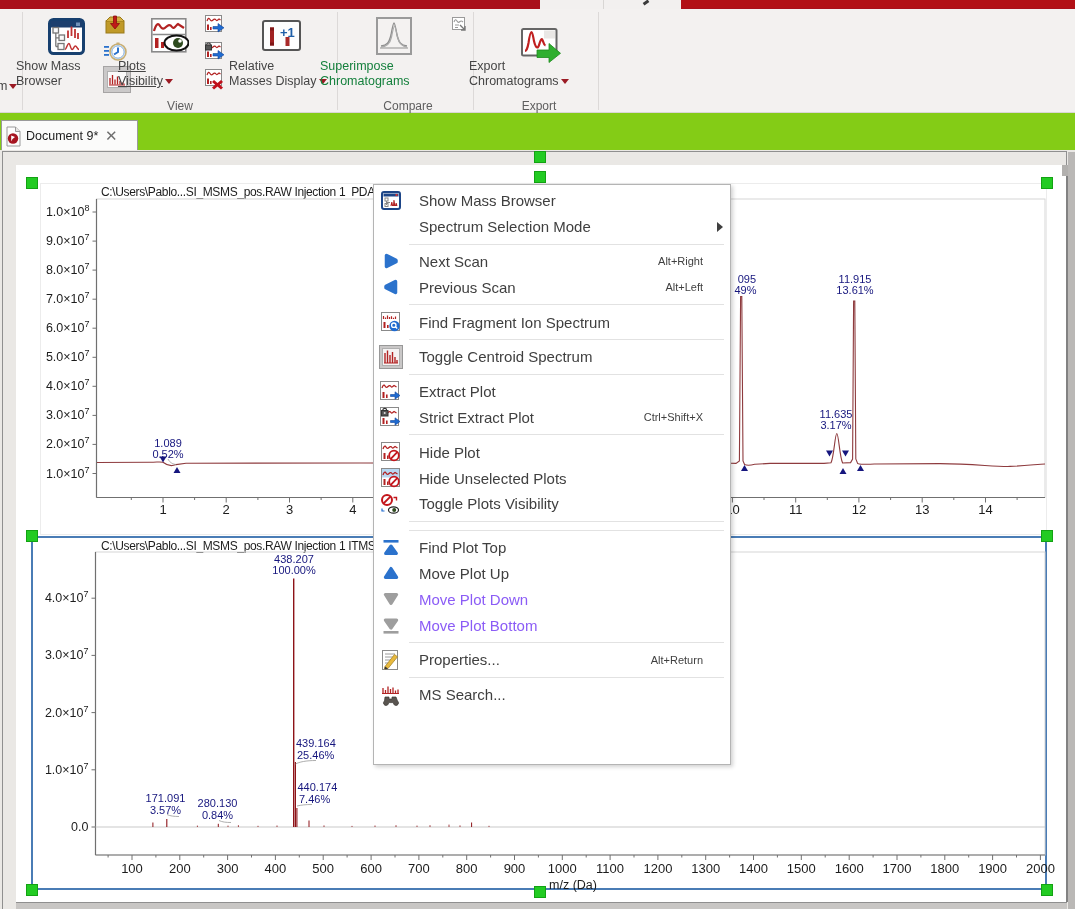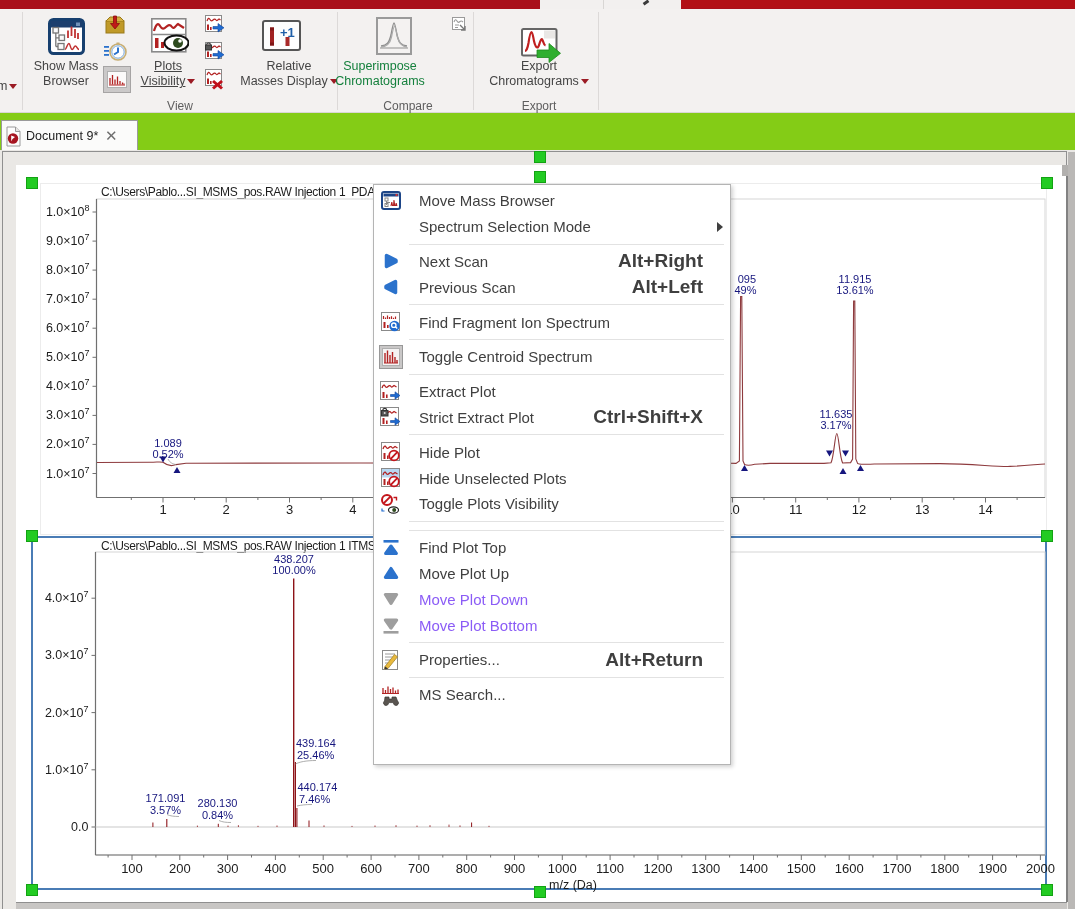--- a/index.html
+++ b/index.html
@@ -10,21 +10,21 @@
   
   #redbar { left:0; top:0; width:1075px; height:9px; background:#a9101b; }
   #redgap { left:540px; top:0; width:141px; height:9px; background:#f2f0ef; }
   #redgapline { left:603px; top:0; width:1px; height:9px; background:#d8d6d4; }
   #redright { left:681px; top:0; width:394px; height:8px; background:#b21016; }
   #tinyglyph { left:643px; top:1px; width:6px; height:3px; background:#3a3a3a; transform:rotate(-35deg); }
 
   
   #ribbon { left:0; top:9px; width:1075px; height:104px; background:#f3f1f0; border-bottom:1px solid #d9d6d5; }
   .vsep { position:absolute; top:3px; width:1px; height:98px; background:#dcd9d8; }
-  .rbtxt { position:absolute; font-size:12.5px; color:#454545; text-align:center; white-space:nowrap; line-height:15px; }
+  .rbtxt { position:absolute; font-size:12.5px; color:#454545; white-space:nowrap; line-height:15px; }
   .grplabel { position:absolute; top:90px; font-size:12px; color:#5e5e5e; text-align:center; }
   .darr { display:inline-block; width:0; height:0; border-left:4px solid transparent; border-right:4px solid transparent; border-top:5px solid #9b1b24; vertical-align:middle; margin-left:2px; }
 
   
   #tabbar { left:0; top:113px; width:1075px; height:37px; background:#84cc16; }
   #tab { position:absolute; left:1px; top:7px; width:137px; height:30px; background:#fbfbfa; border:1px solid #9a9a9a; border-bottom:none; }
   #tabtext { position:absolute; left:24px; top:8px; font-size:12.5px; color:#1c1c1c; }
   #tabclose { position:absolute; left:103px; top:6px; font-size:15px; color:#6e6e6e; }
 
   
@@ -38,21 +38,21 @@
 
   .handle { position:absolute; width:12px; height:12px; background:#22cb22; border:1px solid #13a213; z-index:50; }
 
   .title { position:absolute; font-size:12px; letter-spacing:-0.35px; color:#1d1d1d; white-space:nowrap; overflow:hidden; z-index:5; }
 
   
   #menu { left:373px; top:184px; width:358px; height:581px; background:#ffffff; border:1px solid #b4b4b4; box-shadow:2px 2px 4px rgba(0,0,0,0.18); z-index:100; }
   .mi { position:relative; height:25.8px; display:flex; align-items:center; }
   .mi .ic { position:absolute; left:5px; top:50%; transform:translateY(-50%); width:24px; height:24px; display:flex; align-items:center; justify-content:center; }
   .mi .lbl { position:absolute; left:45px; font-size:15px; color:#3f3f3f; white-space:nowrap; }
-  .mi .acc { position:absolute; right:27px; font-size:19px; color:#3f3f3f;font-weight:bold; }
+  .mi .acc { position:absolute; right:27px; font-size:11px; color:#3f3f3f; }
   .mi.dis .lbl { color:#8b5cf6; }
   .msep { height:9px; display:flex; align-items:center; }
   .msep div { margin-left:35px; width:315px; height:1px; background:#e2e2e2; }
   .subarrow { position:absolute; right:7px; width:0; height:0; border-top:5px solid transparent; border-bottom:5px solid transparent; border-left:6px solid #3f3f3f; }
 </style>
 </head>
 <body>
 
 <div class="abs" id="redbar"></div>
 <div class="abs" id="redgap"></div>
@@ -415,21 +415,21 @@
         <svg width="20" height="20" viewBox="0 0 20 20">
           <rect x="1" y="1" width="18" height="17" rx="2" fill="#fff" stroke="#1c4587" stroke-width="2"></rect>
           <rect x="2.5" y="2.5" width="15" height="3" fill="#1c4587"></rect>
           <rect x="14.5" y="3" width="2" height="2" fill="#c33"></rect>
           <rect x="4" y="7" width="3" height="3" fill="none" stroke="#888"></rect>
           <rect x="4" y="12.5" width="3" height="3" fill="none" stroke="#888"></rect>
           <path d="M5.5,10 V14 M5.5,11.5 H9" stroke="#888" fill="none"></path>
           <path d="M10,15 L10.8,11 L11.6,15 M12.5,15 L13,9 L13.7,15 M14.5,15 L15.2,12 L15.9,15" stroke="#b22222" fill="none" stroke-width="1.1"></path>
         </svg>
       </span>
-      <span class="lbl">Move Mass Browser</span>
+      <span class="lbl">Show Mass Browser</span>
     </div>
 <div class="mi">
       <span class="lbl">Spectrum Selection Mode</span>
       <span class="subarrow"></span>
     </div>
 <div class="msep">
       <div></div>
     </div>
 <div class="mi">
       <span class="ic">

